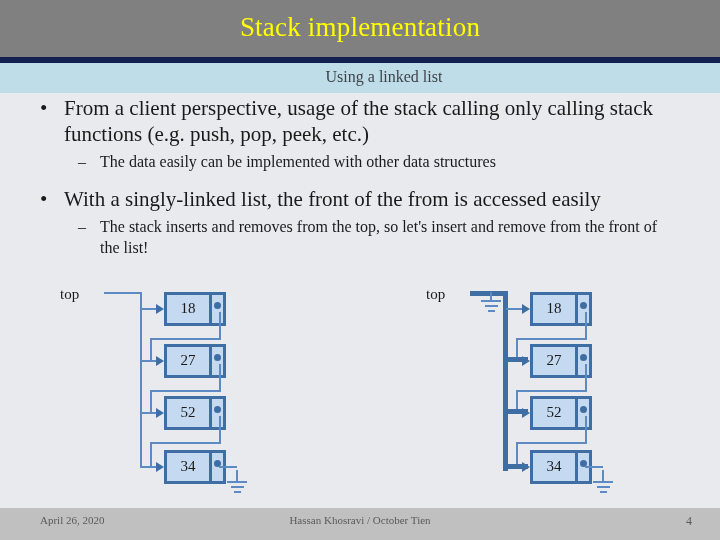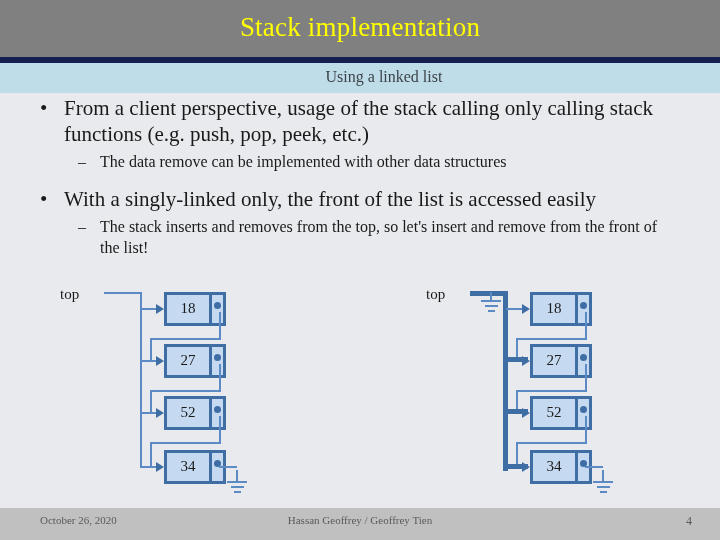--- a/index.html
+++ b/index.html
@@ -242,28 +242,28 @@
 
   <div class="body">
 
     <div class="bullet-l1">
       <span class="dot">•</span>
       <span>From a client perspective, usage of the stack calling only calling stack functions (e.g. push, pop, peek, etc.)</span>
     </div>
 
     <div class="bullet-l2">
       <span class="dash">–</span>
-      <span>The data remove can be implemented with other data structures</span>
+      <span>The data easily can be implemented with other data structures</span>
     </div>
 
     <div class="gap"></div>
 
     <div class="bullet-l1">
       <span class="dot">•</span>
-      <span>With a singly-linked only, the front of the list is accessed easily</span>
+      <span>With a singly-linked list, the front of the from is accessed easily</span>
     </div>
 
     <div class="bullet-l2">
       <span class="dash">–</span>
       <span>The stack inserts and removes from the top, so let's insert and remove from the front of the list!</span>
     </div>
 
   </div>
 
   <div class="diagram-area">
@@ -401,17 +401,17 @@
           <i class="b1"></i>
           <i class="b2"></i>
           <i class="b3"></i>
       </div>
 
     </div>
 
   </div>
 
   <div class="footer-band"></div>
-  <div class="footer-date">October 26, 2020</div>
-  <div class="footer-center">Hassan Geoffrey / Geoffrey Tien</div>
+  <div class="footer-date">April 26, 2020</div>
+  <div class="footer-center">Hassan Khosravi / October Tien</div>
   <div class="footer-page">4</div>
 
 </div>
 
 </body></html>

